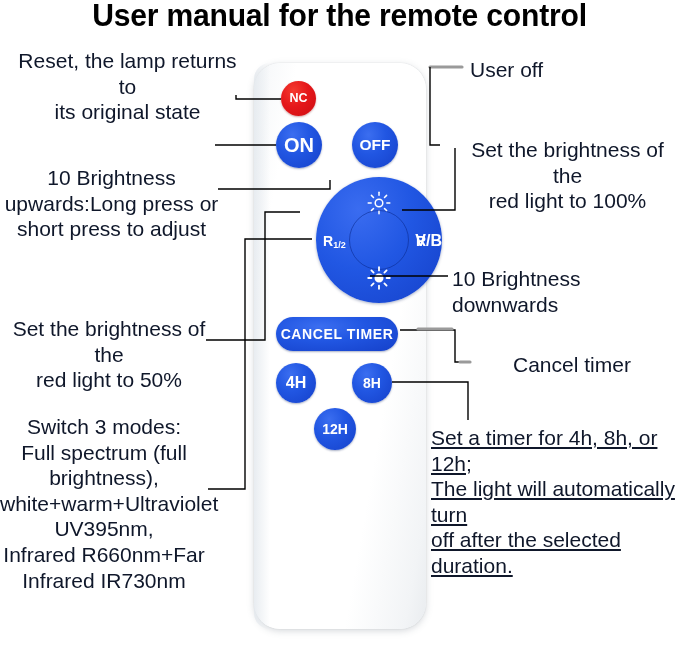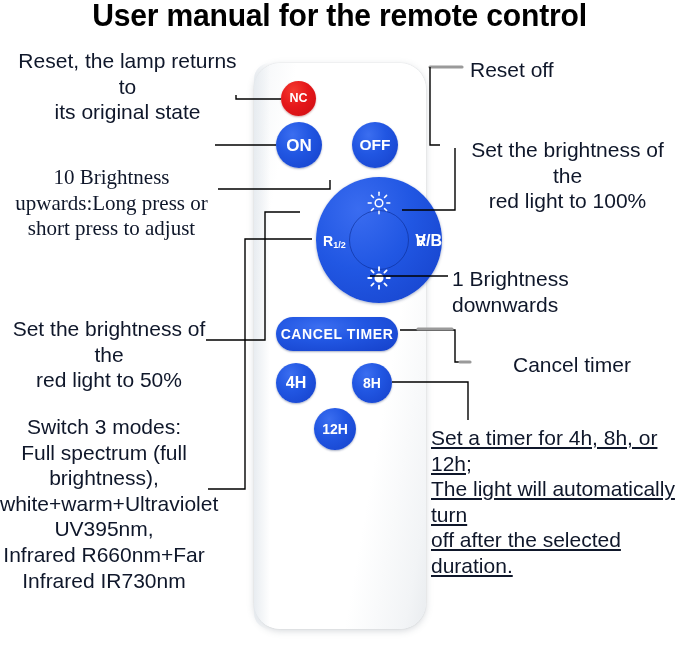--- a/index.html
+++ b/index.html
@@ -74,21 +74,21 @@
   .blue {
     background: radial-gradient(ellipse at 36% 28%, #3b6ef0 0%, #2156e2 42%, #1540c9 100%);
     box-shadow: 0 1px 2px rgba(10,30,90,0.35);
   }
   .red {
     background: radial-gradient(ellipse at 36% 28%, #f43a30 0%, #e5171a 45%, #cc0d12 100%);
     box-shadow: 0 1px 2px rgba(120,10,10,0.35);
   }
 
   .btn-nc   { left: 281px; top: 81px;  width: 35px; height: 35px; font-size: 12.5px; }
-  .btn-on   { left: 276px; top: 122px; width: 46px; height: 46px; font-size: 17px; }
+  .btn-on   { left: 276px; top: 122px; width: 46px; height: 46px; font-size: 20px; }
   .btn-off  { left: 352px; top: 122px; width: 46px; height: 46px; font-size: 15.5px; }
 
   
   .dpad {
     position: absolute;
     left: 276px;
     top: 177px;
     width: 126px;
     height: 126px;
     border-radius: 50%;
@@ -136,21 +136,21 @@
     line-height: 1.22;
     color: #0f172a;
     white-space: pre-line;
   }
   .ta-r { text-align: right; }
   .ta-l { text-align: left; }
   .ta-c { text-align: center; }
 
   .c-reset     { left: 10px;  top: 48px;  width: 235px; }
   .c-lampon    { left: 10px;  top: 126px; width: 235px; }
-  .c-up        { left: 4px;   top: 165px; width: 215px; font-family: Liberation Serif, serif; }
+  .c-up        { left: 4px;   top: 165px; width: 215px; }
   .c-red50     { left: 4px;   top: 316px; width: 210px; }
   .c-modes     { left: 0px;   top: 414px; width: 208px; }
 
   .c-lampoff   { left: 470px; top: 57px;  width: 205px; }
   .c-red100    { left: 460px; top: 137px; width: 215px; }
   .c-down      { left: 452px; top: 266px; width: 225px; }
   .c-canceltm  { left: 513px; top: 352px; width: 160px; }
   .c-settimer  { left: 431px; top: 425px; width: 244px; text-decoration: underline; }
 
   
@@ -265,22 +265,22 @@
   <div class="callout ta-c c-red50">Set the brightness of the
 red light to 50%</div>
   <div class="callout ta-c c-modes">Switch 3 modes:
 Full spectrum (full
 brightness),
 white+warm+Ultraviolet
 UV395nm,
 Infrared R660nm+Far
 Infrared IR730nm</div>
 
-  <div class="callout ta-l c-lampoff">Reset off</div>
+  <div class="callout ta-l c-lampoff">User off</div>
   <div class="callout ta-c c-red100">Set the brightness of the
 red light to 100%</div>
-  <div class="callout ta-l c-down">1 Brightness downwards</div>
+  <div class="callout ta-l c-down">10 Brightness downwards</div>
   <div class="callout ta-l c-canceltm">Cancel timer</div>
   <div class="callout ta-l c-settimer">Set a timer for 4h, 8h, or 12h;
 The light will automatically turn
 off after the selected duration.</div>
 
 </div>
 
 </body></html>

